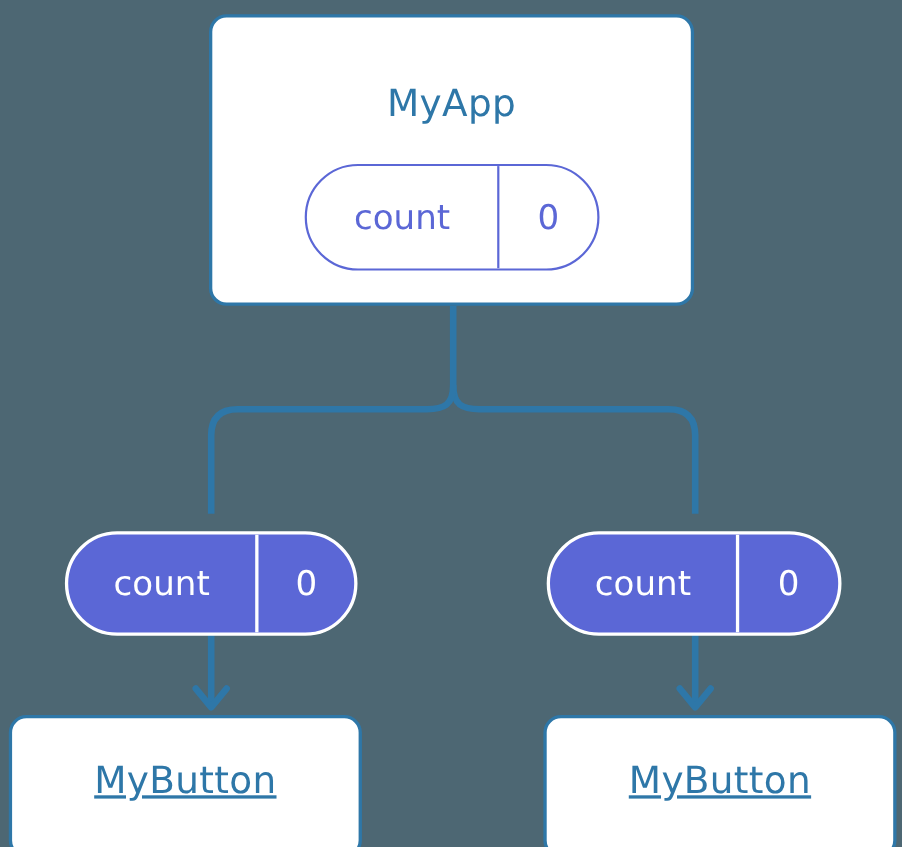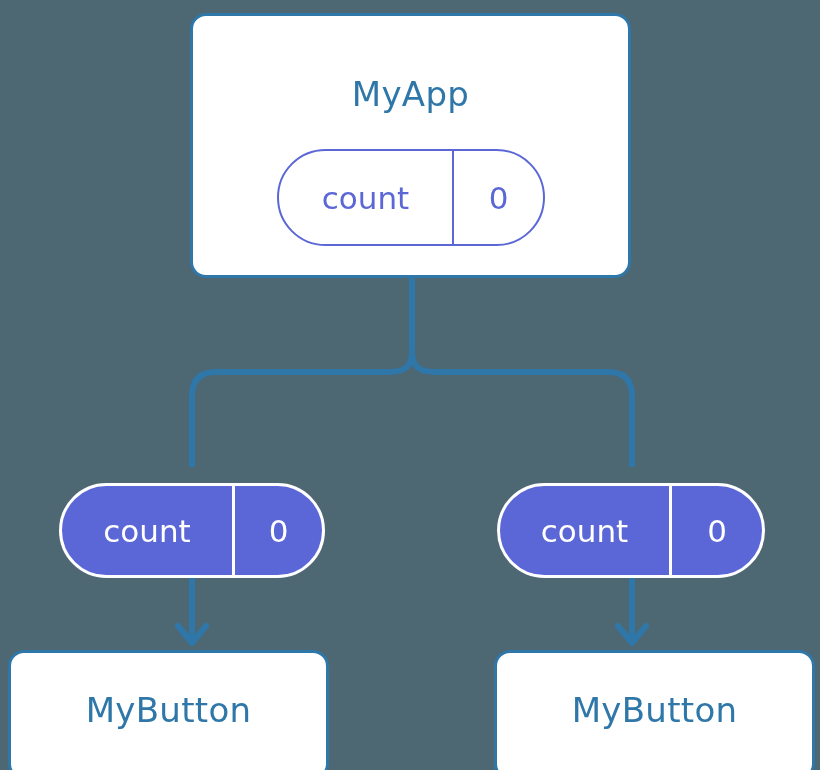--- a/index.html
+++ b/index.html
@@ -64,20 +64,21 @@
     height: 130px;
   }
   #btn-box-right {
     left: 494px;
     top: 650px;
     width: 321px;
     height: 130px;
   }
   .btn-title {
     top: 37px;
+    text-decoration: underline;
   }
 
   
   .pill {
     position: absolute;
     box-sizing: border-box;
     display: flex;
     align-items: stretch;
     border-radius: 999px;
     overflow: hidden;

